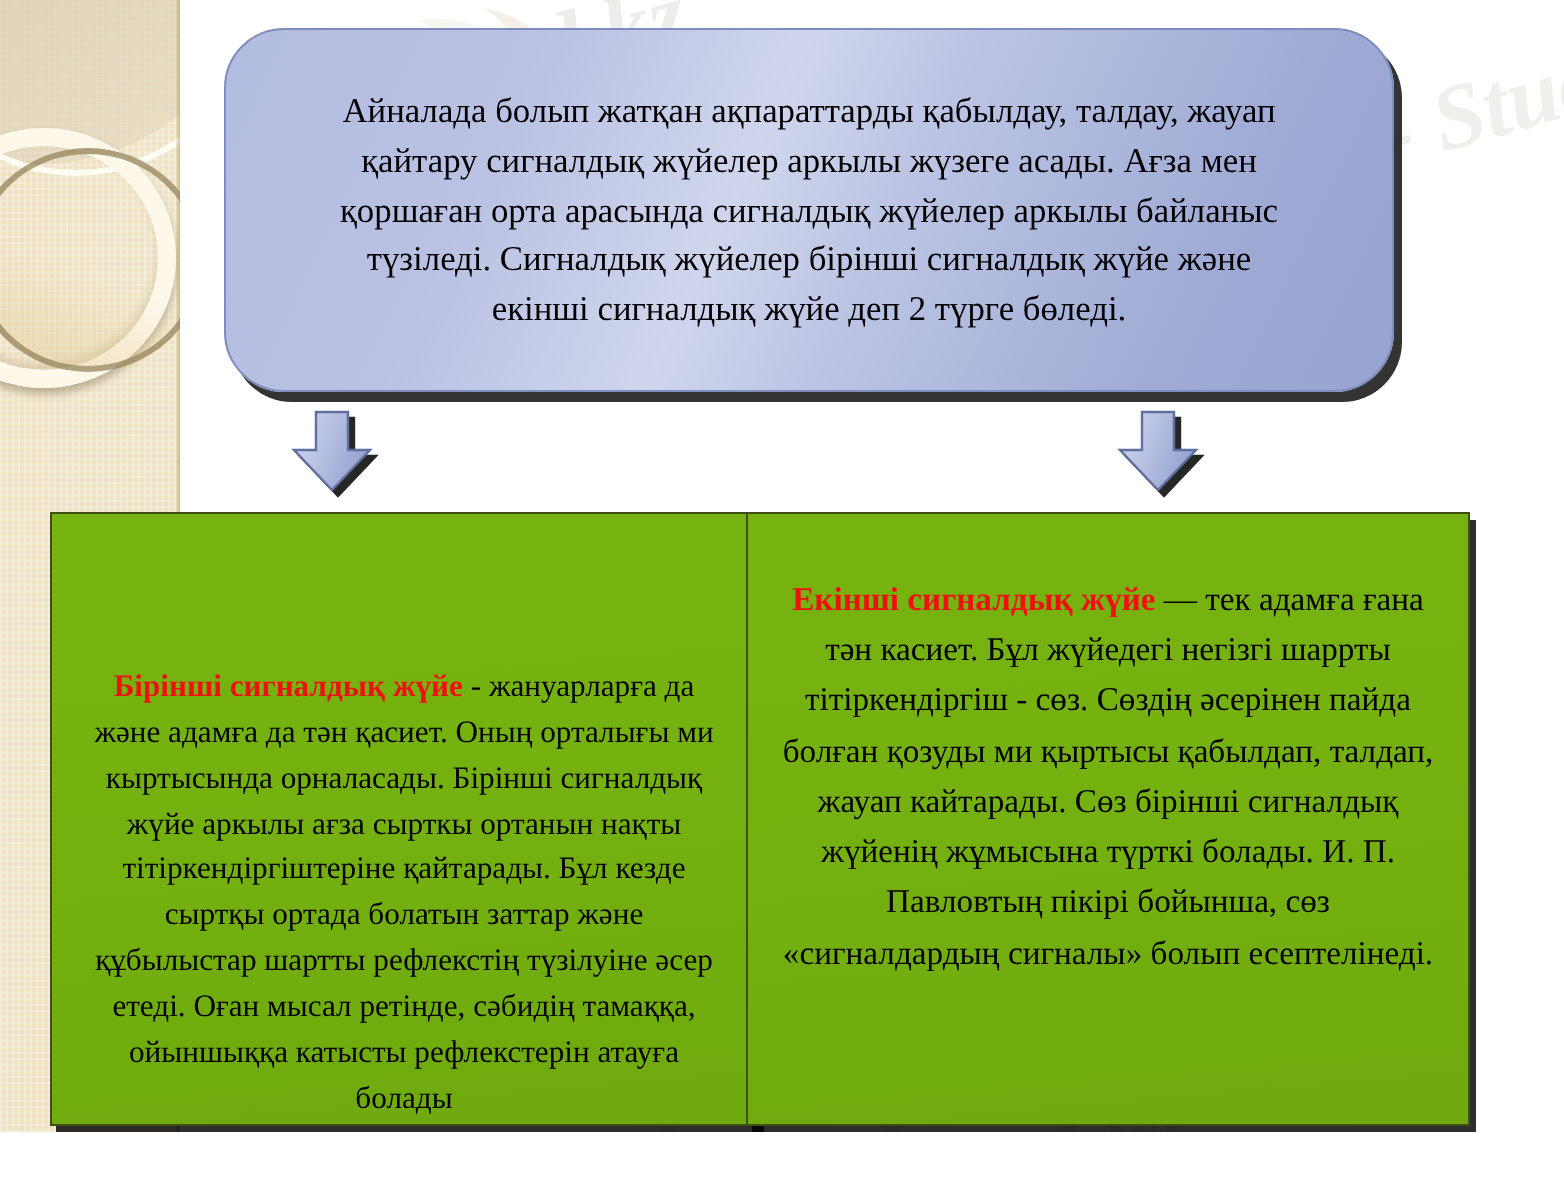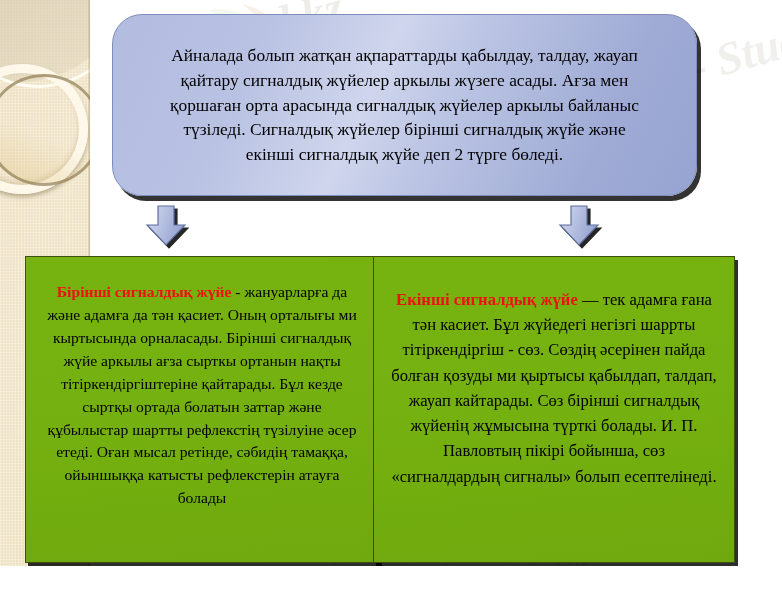--- a/index.html
+++ b/index.html
@@ -174,21 +174,21 @@
     height: 307px;
     box-sizing: border-box;
     border: 1px solid #3f4f12;
     background: linear-gradient(175deg, #77b310 0%, #74b00f 55%, #6fa90e 100%);
     box-shadow: 3px 4px 0 rgba(0,0,0,0.82);
     display: flex;
     align-items: flex-start;
     justify-content: center;
     overflow: hidden;
   }
-  .green-left  { left: 25px;  width: 354px; }
+  .green-left  { left: 25px;  width: 354px; align-items: flex-end; }
   .green-right { left: 373px; width: 362px; }
 
   .green-text {
     position: relative;
     z-index: 2;
     margin: 0;
     padding: 24px 16px 0 16px;
     text-align: center;
     font-family: "Liberation Serif", "DejaVu Serif", serif;
     font-size: 15.6px;

